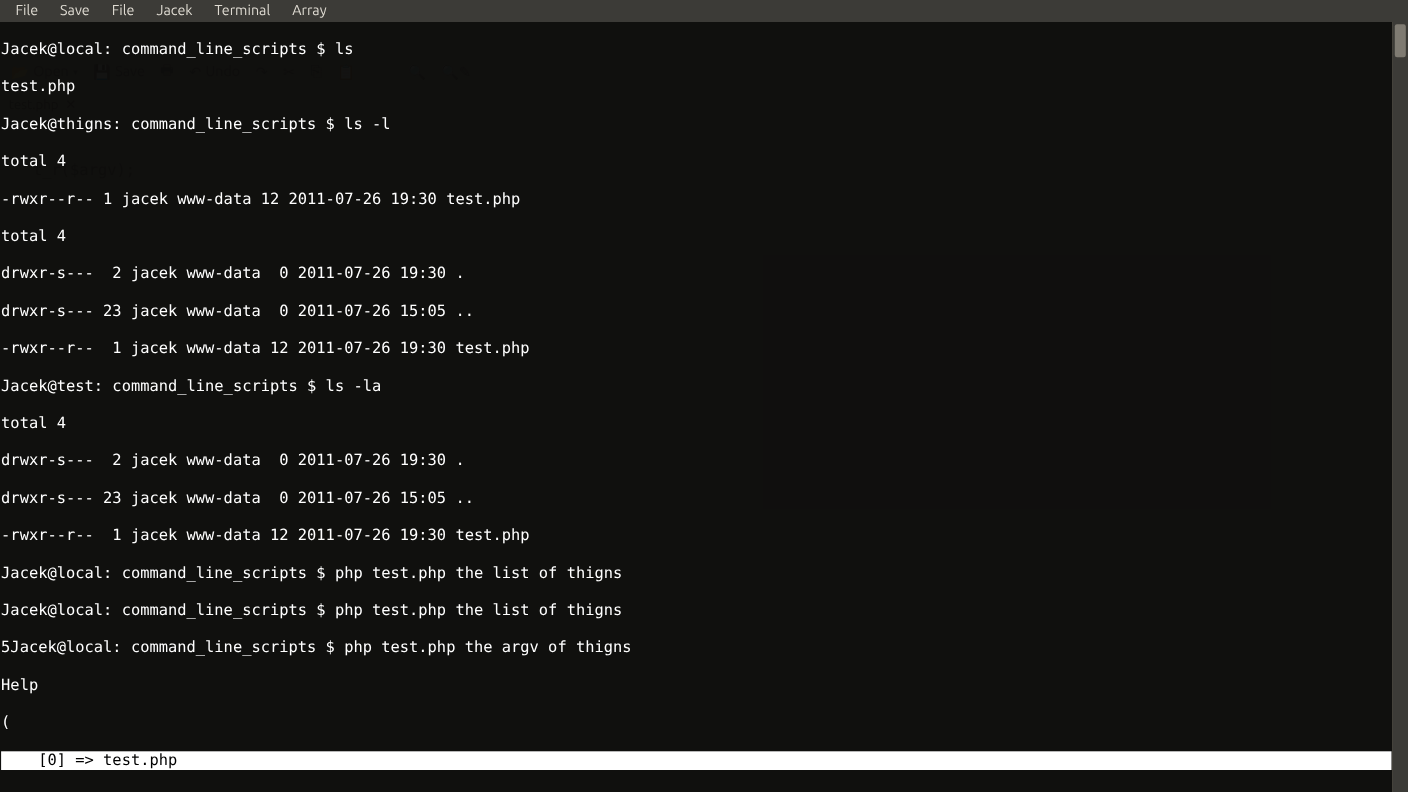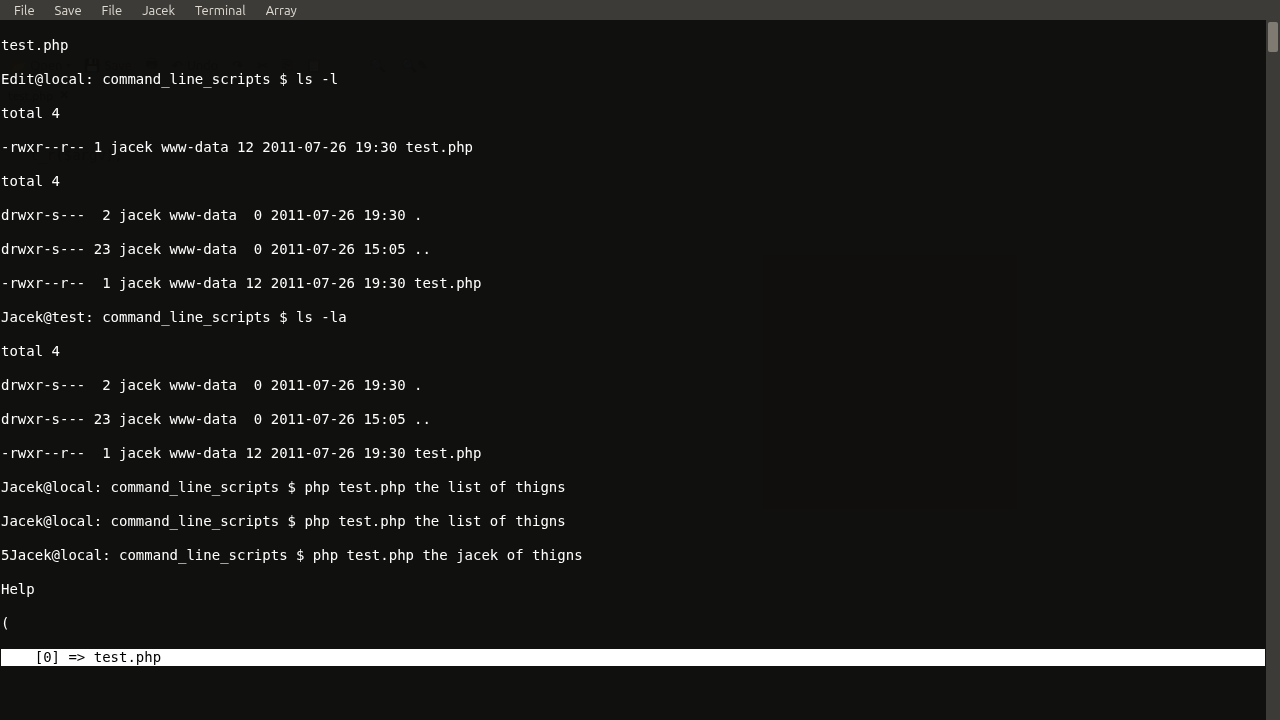--- a/index.html
+++ b/index.html
@@ -151,36 +151,37 @@
   <div class="tab-ghost">
     <span>test.php</span>
     <span>✕</span>
   </div>
 
   <div class="editor-ghost">
     <span>  t_r($argv);</span>
   </div>
 
   <div class="terminal">
+<span class="line">Jacek@local: command_line_scripts $ ls</span>
 <span class="line">test.php</span>
-<span class="line">Edit@local: command_line_scripts $ ls -l</span>
+<span class="line">Jacek@thigns: command_line_scripts $ ls -l</span>
 <span class="line">total 4</span>
 <span class="line">-rwxr--r-- 1 jacek www-data 12 2011-07-26 19:30 test.php</span>
 <span class="line">total 4</span>
 <span class="line">drwxr-s---  2 jacek www-data  0 2011-07-26 19:30 .</span>
 <span class="line">drwxr-s--- 23 jacek www-data  0 2011-07-26 15:05 ..</span>
 <span class="line">-rwxr--r--  1 jacek www-data 12 2011-07-26 19:30 test.php</span>
 <span class="line">Jacek@test: command_line_scripts $ ls -la</span>
 <span class="line">total 4</span>
 <span class="line">drwxr-s---  2 jacek www-data  0 2011-07-26 19:30 .</span>
 <span class="line">drwxr-s--- 23 jacek www-data  0 2011-07-26 15:05 ..</span>
 <span class="line">-rwxr--r--  1 jacek www-data 12 2011-07-26 19:30 test.php</span>
 <span class="line">Jacek@local: command_line_scripts $ php test.php the list of thigns</span>
 <span class="line">Jacek@local: command_line_scripts $ php test.php the list of thigns</span>
-<span class="line">5Jacek@local: command_line_scripts $ php test.php the jacek of thigns</span>
+<span class="line">5Jacek@local: command_line_scripts $ php test.php the argv of thigns</span>
 <span class="line">Help</span>
 <span class="line">(</span>
 <span class="highlight">    [0] =&gt; test.php</span>
 
 
 
 
 
 
   </div>

